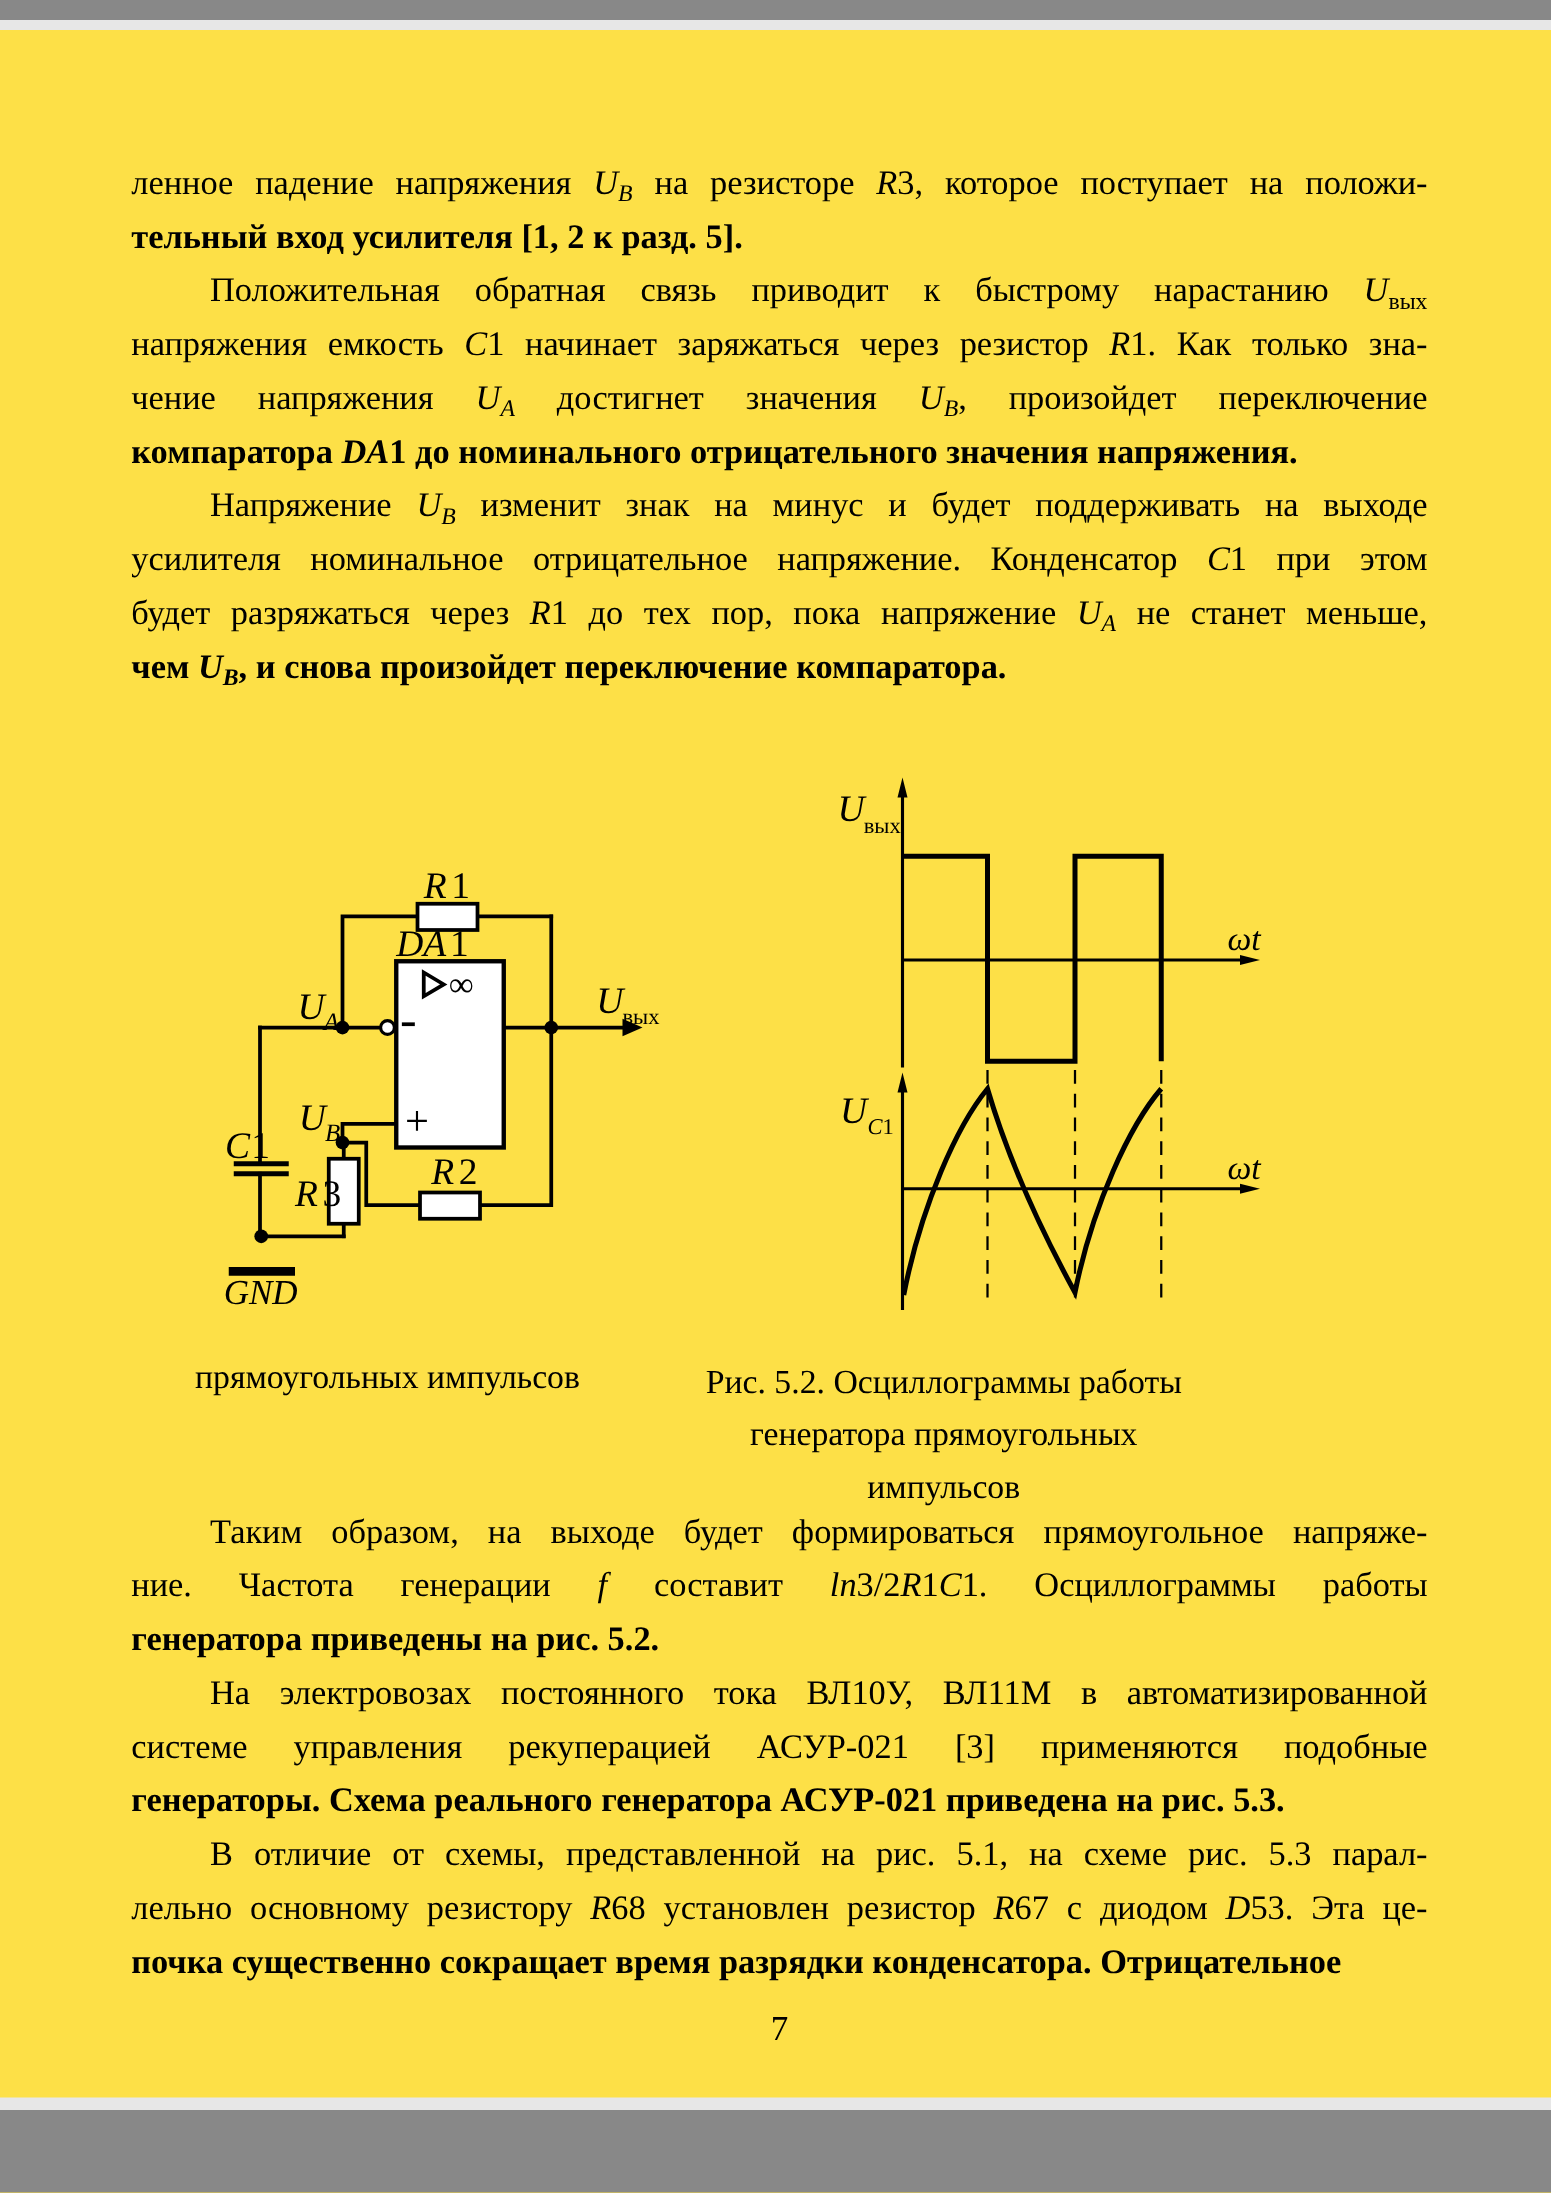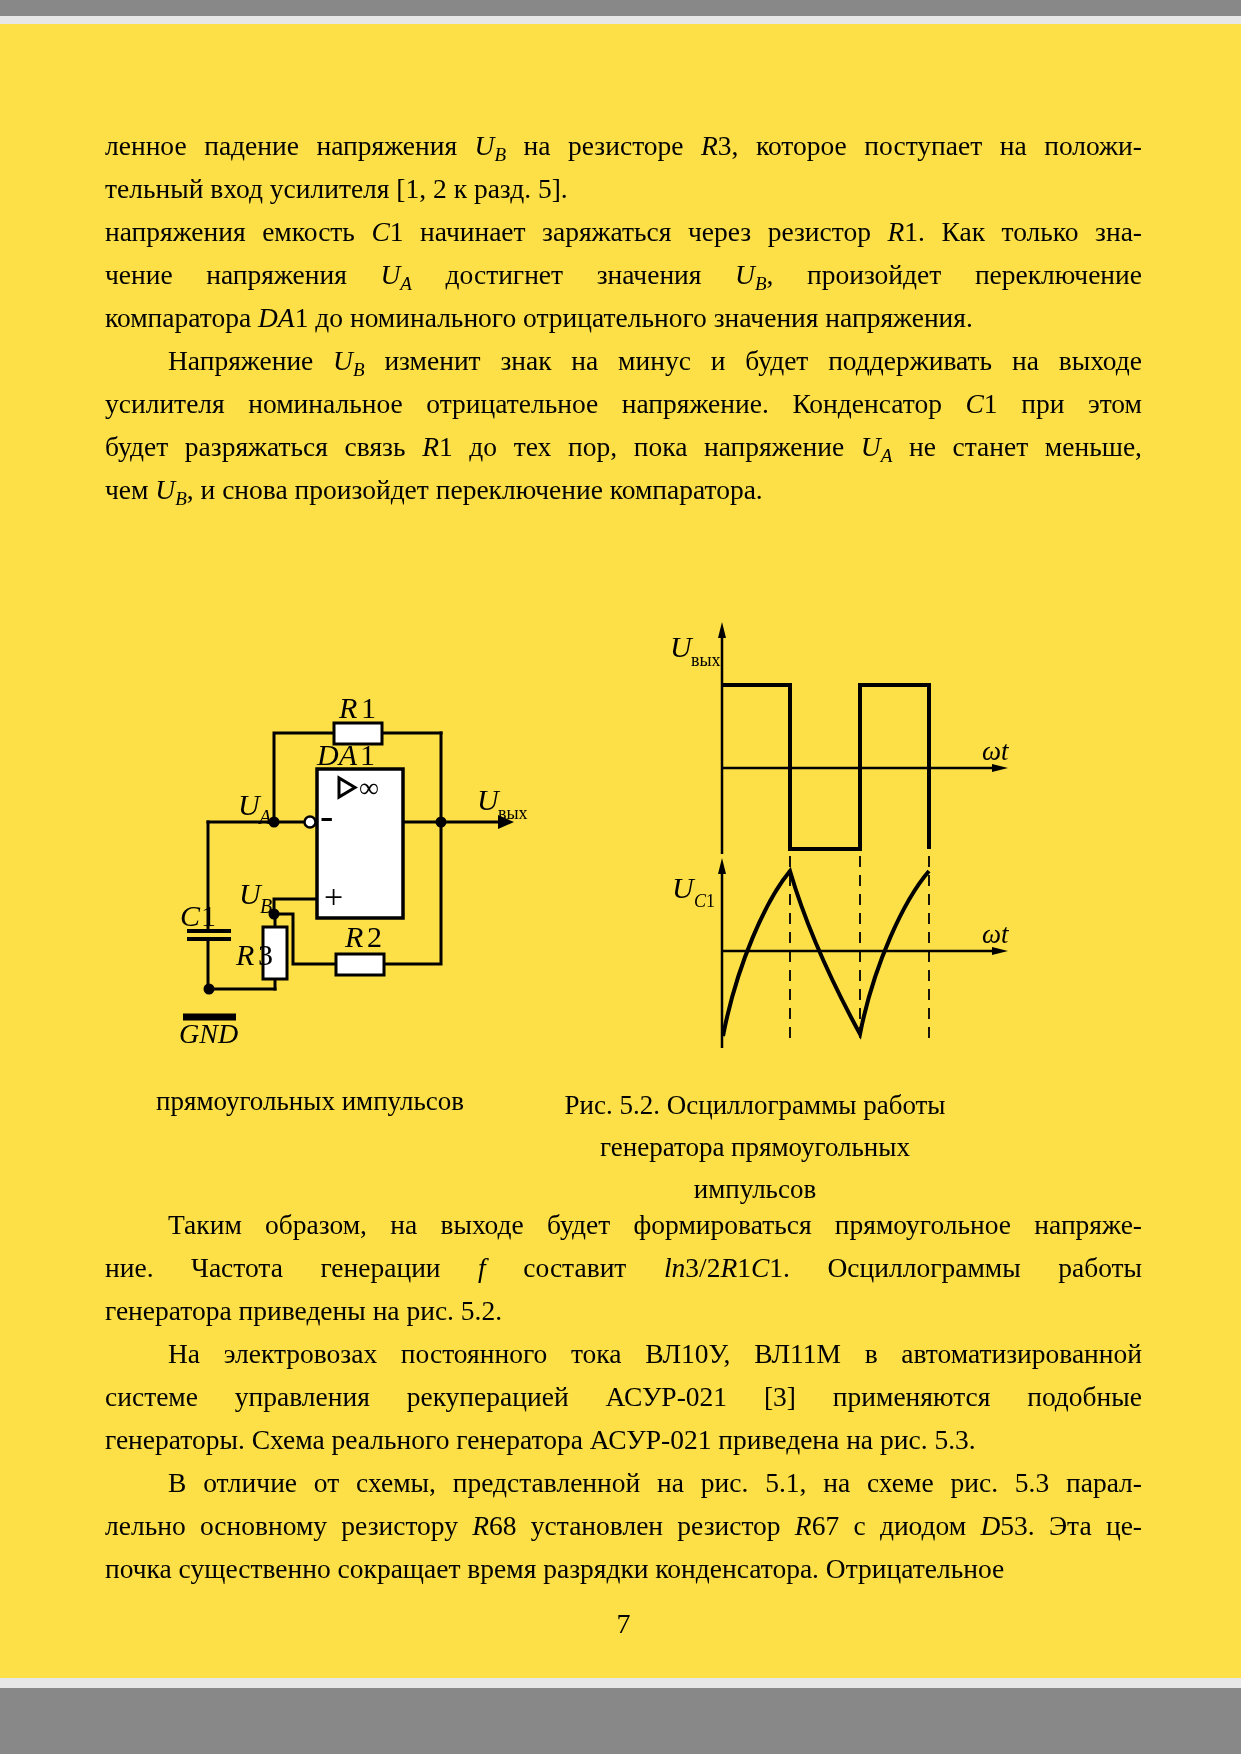--- a/index.html
+++ b/index.html
@@ -12,21 +12,21 @@
   .edge.top { top:0; height:8px; }
   .edge.bottom { bottom:0; height:10px; }
 
   .textblock { position:absolute; left:105px; width:1037px; font-size:27.5px; }
   .tb1 { top:108px; }
   .tb2 { top:1187px; }
   .line {
     height:43px; line-height:43px; overflow:hidden;
     text-align:justify; text-align-last:justify;
   }
-  .line.last { text-align-last:left; white-space:nowrap; }
+  .line.last { text-align-last:left; white-space:nowrap;font-weight:bold; }
   .line.ind { text-indent:63px; }
   .i { font-style:italic; }
   .s { font-size:19px; position:relative; top:6px; }
 
   .fig { position:absolute; }
   .fig1 { left:150px; top:590px; }
   .fig2 { left:580px; top:600px; }
   .fig text { font-family:"Liberation Serif", serif; fill:#000; }
   .fig text.it { font-style:italic; }
 
@@ -41,26 +41,27 @@
 </head>
 <body>
 
 <div class="page">
   <div class="edge top"></div>
   <div class="edge bottom"></div>
 
   <div class="textblock tb1">
       <div class="line"><span>ленное падение напряжения </span><span class="i">U</span><span class="i s">B</span><span> на резисторе </span><span class="i">R</span><span>3, которое поступает на положи-</span></div>
       <div class="line last"><span>тельный вход усилителя [1, 2 к разд. 5].</span></div>
+      <div class="line ind"><span>Положительная обратная связь приводит к быстрому нарастанию </span><span class="i">U</span><span class="s">вых</span></div>
       <div class="line"><span>напряжения емкость </span><span class="i">C</span><span>1 начинает заряжаться через резистор </span><span class="i">R</span><span>1. Как только зна-</span></div>
       <div class="line"><span>чение напряжения </span><span class="i">U</span><span class="i s">A</span><span> достигнет значения </span><span class="i">U</span><span class="i s">B</span><span>, произойдет переключение</span></div>
       <div class="line last"><span>компаратора </span><span class="i">DA</span><span>1 до номинального отрицательного значения напряжения.</span></div>
       <div class="line ind"><span>Напряжение </span><span class="i">U</span><span class="i s">B</span><span> изменит знак на минус и будет поддерживать на выходе</span></div>
       <div class="line"><span>усилителя номинальное отрицательное напряжение. Конденсатор </span><span class="i">C</span><span>1 при этом</span></div>
-      <div class="line"><span>будет разряжаться связь </span><span class="i">R</span><span>1 до тех пор, пока напряжение </span><span class="i">U</span><span class="i s">A</span><span> не станет меньше,</span></div>
+      <div class="line"><span>будет разряжаться через </span><span class="i">R</span><span>1 до тех пор, пока напряжение </span><span class="i">U</span><span class="i s">A</span><span> не станет меньше,</span></div>
       <div class="line last"><span>чем </span><span class="i">U</span><span class="i s">B</span><span>, и снова произойдет переключение компаратора.</span></div>
     </div>
 
   <svg class="fig fig1" width="380" height="450" viewBox="150 590 380 450">
     <g stroke="#000" stroke-width="3" fill="none" stroke-linecap="square">
       <path d="M208,806 H304"></path>
       <path d="M208,806 V915"></path>
       <path d="M208,923 V973"></path>
       <path d="M209,973 H275"></path>
       <path d="M275,973 V963"></path>

